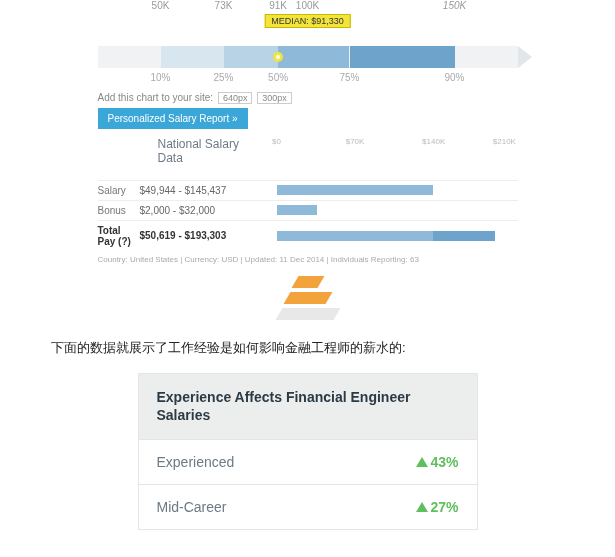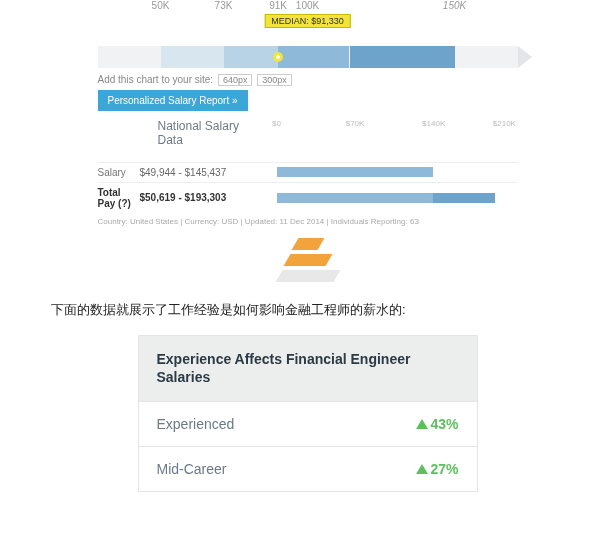--- a/index.html
+++ b/index.html
@@ -61,20 +61,27 @@
         <span style="left: 85%; font-style: italic;">150K</span>
       </div>
   <div class="bar-rail" id="bar-rail">
         <div class="seg" style="left: 60%; width: 25%; background: rgb(110, 163, 203);"></div>
         <div class="seg" style="left: 43%; width: 17%; background: rgb(143, 185, 216);"></div>
         <div class="seg" style="left: 30%; width: 13%; background: rgb(184, 211, 230);"></div>
         <div class="seg" style="left: 15%; width: 15%; background: rgb(216, 230, 239);"></div>
     <div class="median-dot"></div>
     <div class="arrow"></div>
   </div>
+  <div class="ticks-bot" id="ticks-bot">
+        <span style="left: 15%;">10%</span>
+        <span style="left: 30%;">25%</span>
+        <span style="left: 43%;">50%</span>
+        <span style="left: 60%;">75%</span>
+        <span style="left: 85%;">90%</span>
+      </div>
 
   <div class="embed">
     <span>Add this chart to your site:</span>
     <span class="opt">640px</span>
     <span class="opt">300px</span>
   </div>
   <div class="btn">Personalized Salary Report »</div>
 
   <div class="nsd">
     <div class="nsd-title">National Salary Data</div>
@@ -84,20 +91,27 @@
           <span style="left: 68%;">$140K</span>
           <span style="left: 95%;">$210K</span>
         </div>
   </div>
   <div id="rows">
         <div class="row">
           <div class="lbl">Salary</div>
           <div class="rng">$49,944 - $145,437</div>
           <div class="bars">
             <div class="b" style="left: 15%; width: 55%; background: rgb(143, 185, 216);"></div>
+          </div>
+        </div>
+        <div class="row">
+          <div class="lbl">Bonus</div>
+          <div class="rng">$2,000 - $32,000</div>
+          <div class="bars">
+            <div class="b" style="left: 15%; width: 14%; background: rgb(143, 185, 216);"></div>
           </div>
         </div>
         <div class="row total">
           <div class="lbl">Total Pay (?)</div>
           <div class="rng">$50,619 - $193,303</div>
           <div class="bars">
             <div class="b" style="left: 15%; width: 55%; background: rgb(143, 185, 216);"></div>
             <div class="b" style="left: 70%; width: 22%; background: rgb(110, 163, 203);"></div>
           </div>
         </div>

